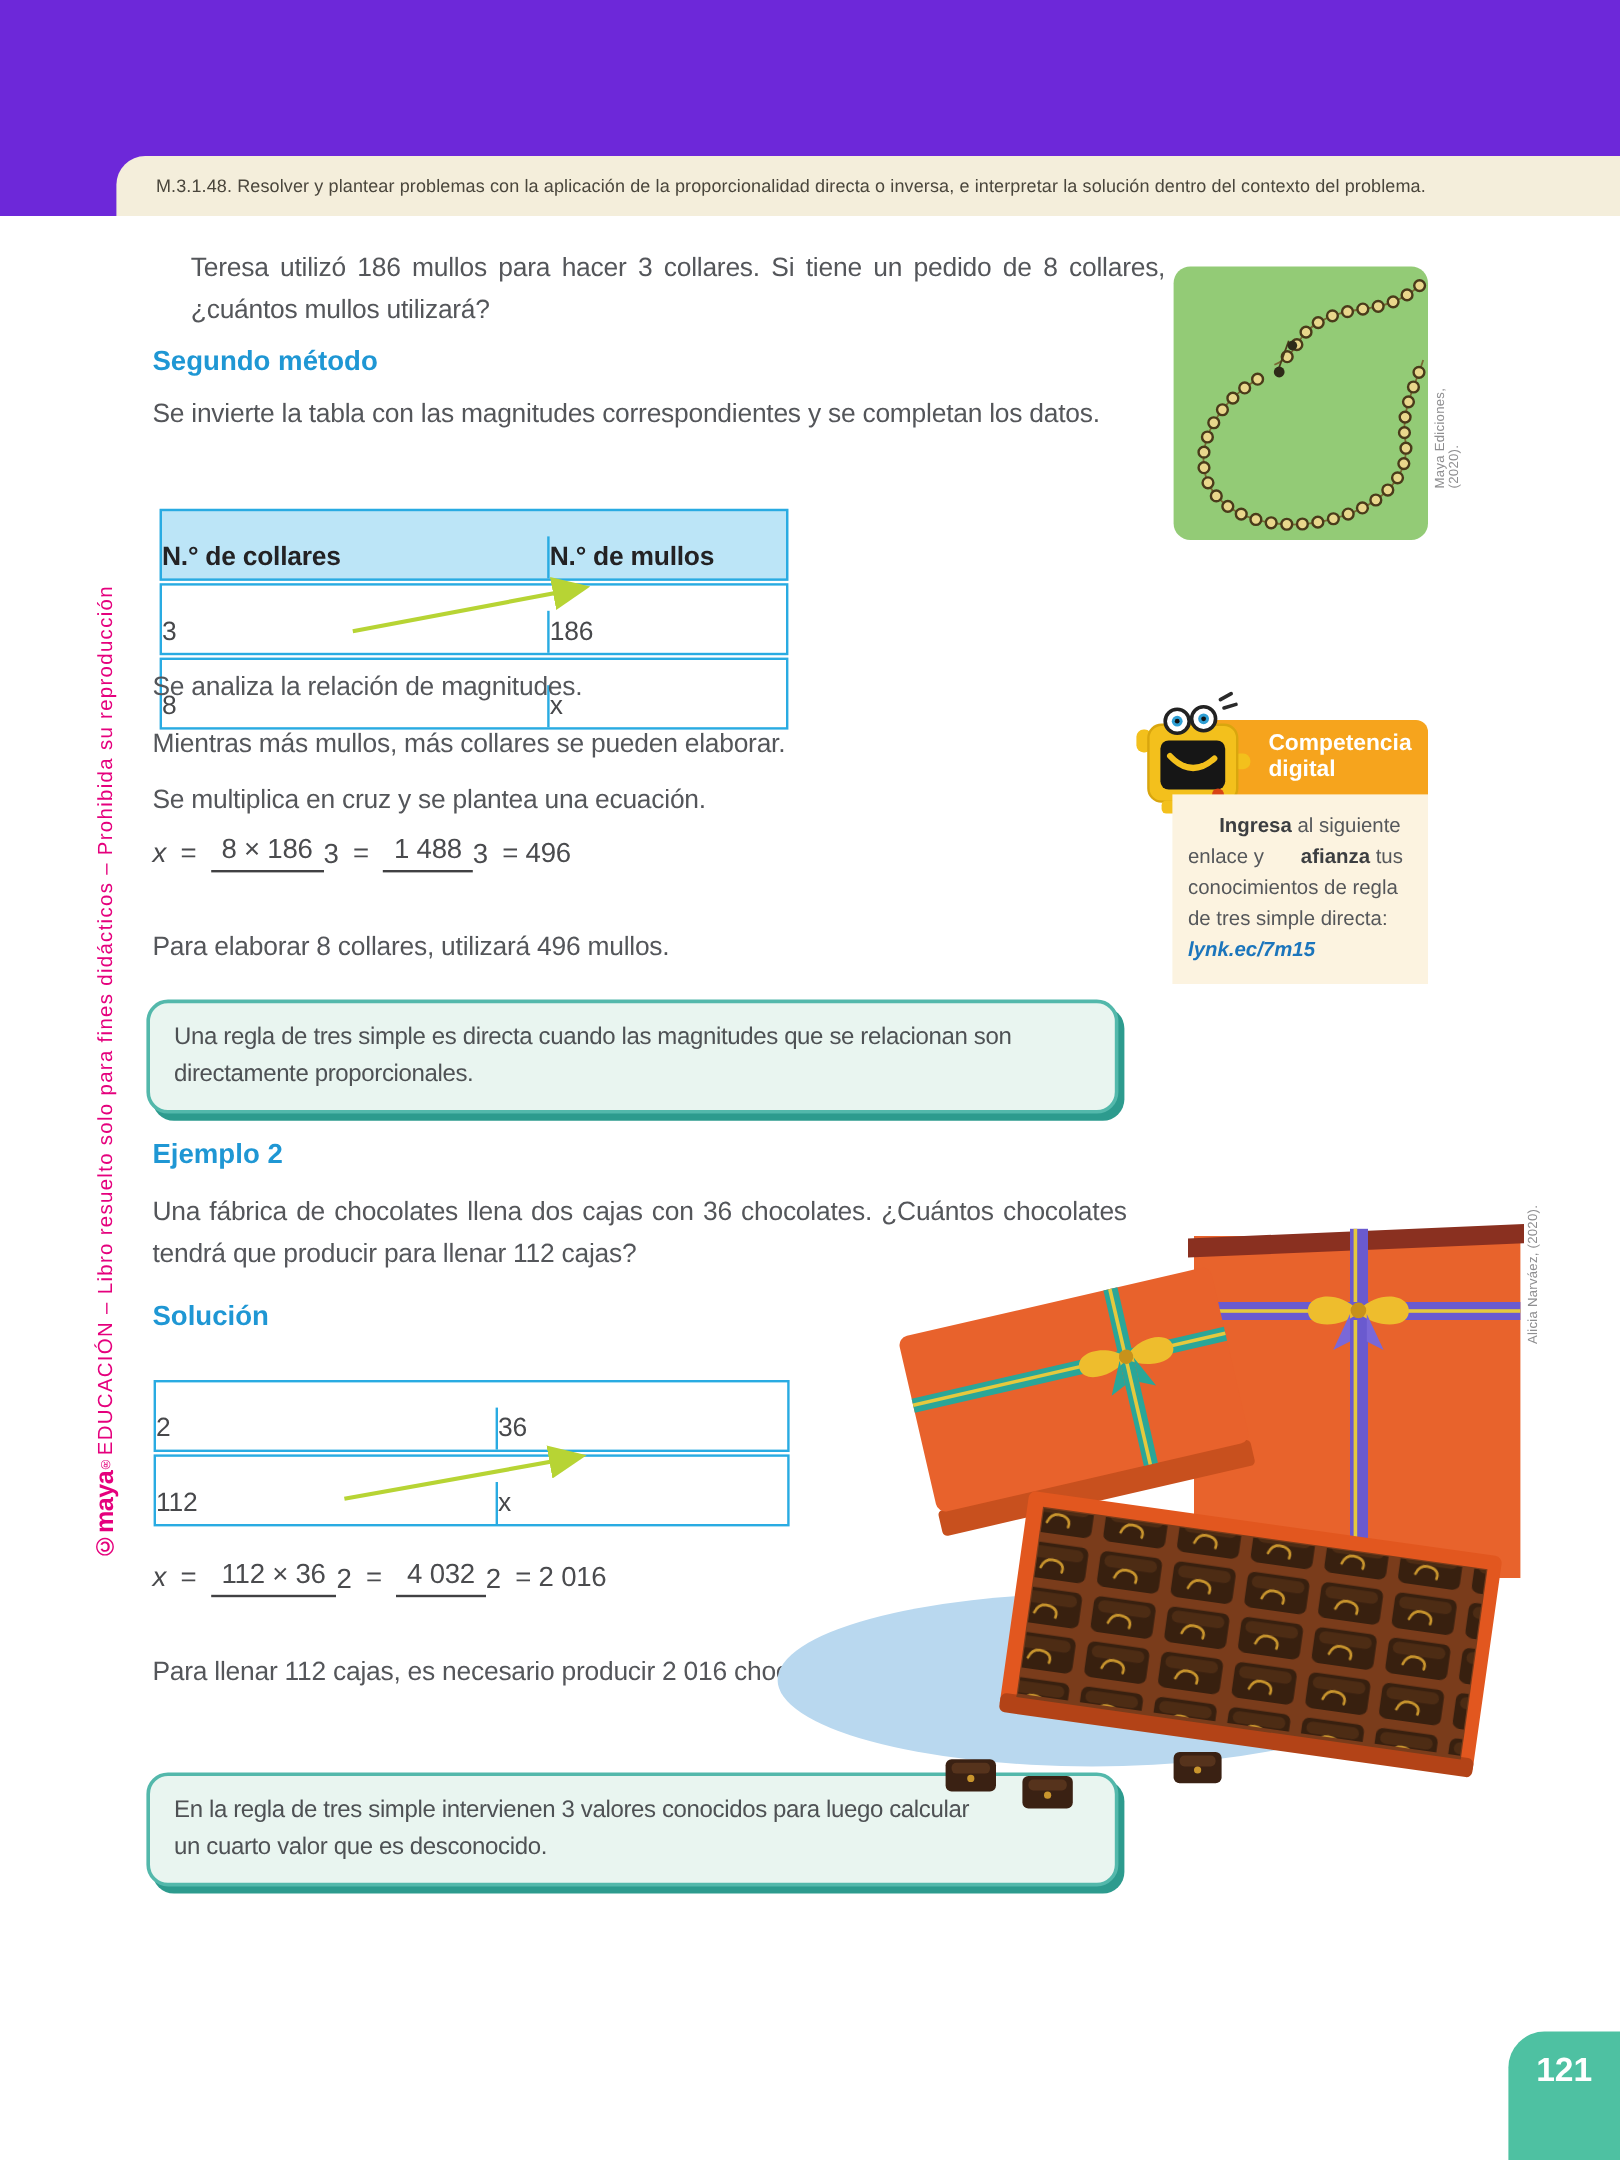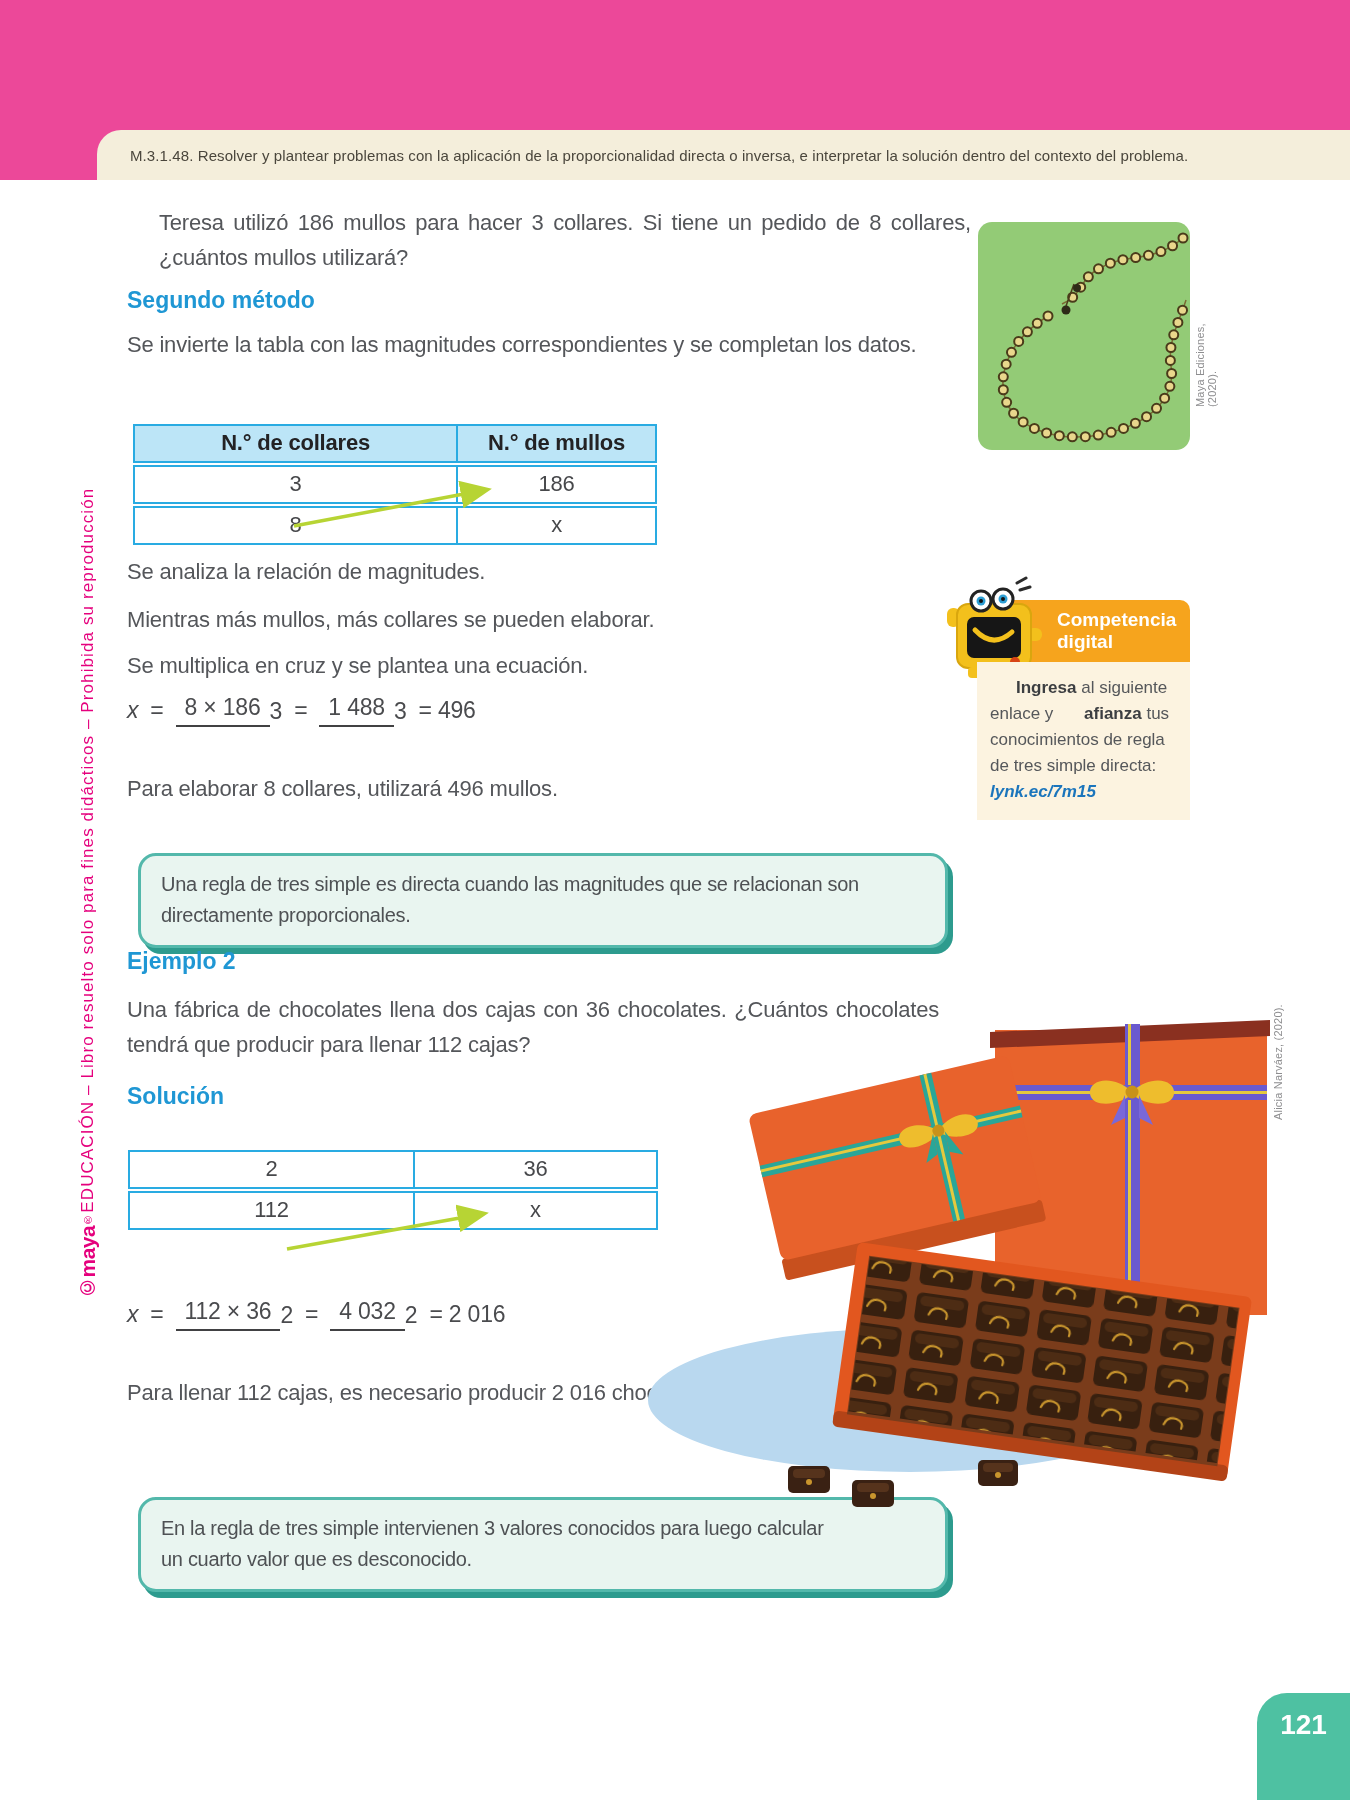--- a/index.html
+++ b/index.html
@@ -1,57 +1,57 @@
 <!DOCTYPE html>
 <html><head>
 <meta charset="utf-8">
 <style>
   html,body{margin:0;padding:0;background:#9a9a9a;}
   .page{position:relative;width:1350px;height:1800px;background:#ffffff;overflow:hidden;
         font-family:"Liberation Sans",sans-serif;margin:0 auto;}
   .abs{position:absolute;}
 
   
-  .top-band{left:0;top:0;width:1350px;height:180px;background:#ec4899;}
+  .top-band{left:0;top:0;width:1350px;height:180px;background:#6d28d9;}
   .standard-strip{left:97px;top:130px;width:1253px;height:50px;background:#f4eedb;
                   border-top-left-radius:24px;display:flex;align-items:center;}
   .standard-text{padding-left:33px;font-size:15px;color:#4a463c;letter-spacing:0.1px;}
 
   
   .leftrail{left:68px;top:408px;width:40px;height:892px;
             writing-mode:vertical-rl;transform:rotate(180deg);
             color:#e5007d;font-size:17px;letter-spacing:1.1px;line-height:40px;}
   .leftrail .logo{font-weight:700;font-size:21px;letter-spacing:-0.5px;}
   .leftrail .reg{font-size:11px;}
 
   
   .para{font-size:22px;line-height:35px;color:#54565a;text-align:justify;letter-spacing:-0.2px;}
   .line{font-size:22px;color:#54565a;letter-spacing:-0.2px;}
   .bluehead{font-size:23px;font-weight:700;color:#1f97d4;}
 
   
   .tbl .row{display:flex;border:2px solid #29abe2;background:#ffffff;margin-top:2px;}
   .tbl .row.head{background:#bce5f7;margin-top:0;}
-  .tbl .cell{padding:4px 0 5px;text-align:center;font-size:22px;color:#47484b;letter-spacing:-0.2px;}
+  .tbl .cell{padding:4px 0 5px;text-align:left;font-size:22px;color:#47484b;letter-spacing:-0.2px;margin-top:21px;}
   .tbl .head .cell{font-weight:700;color:#232224;}
   .tbl .c1{border-right:2px solid #29abe2;}
   .t1 .c1{width:62%;} .t1 .c2{width:38%;}
   .t2 .c1{width:54%;} .t2 .c2{width:46%;}
 
   
   .eqrow{display:flex;align-items:center;gap:12px;font-size:23px;color:#4a4b4e;letter-spacing:-0.2px;}
   .var{font-style:italic;}
   .frac{display:flex;flex-direction:row;text-align:center;}
   .frac .num{padding:0 9px 4px;border-bottom:2px solid #414143;}
   .frac .den{padding-top:4px;}
 
   
-  .note{left:138px;width:764px;background:#e9f5f0;border:3px solid #53b8ab;border-radius:18px;
+  .note{left:122px;width:764px;background:#e9f5f0;border:3px solid #53b8ab;border-radius:18px;
         box-shadow:5px 6px 0 #2d9b8e;padding:13px 20px 14px;font-size:20px;line-height:31px;
-        color:#4e5154;letter-spacing:-0.3px;white-space:pre-line;margin-top:20px;}
+        color:#4e5154;letter-spacing:-0.3px;white-space:pre-line;}
 
   
   .comp-banner{left:977px;top:600px;width:213px;height:72px;background:#f6a41d;border-radius:10px;
                box-sizing:border-box;padding:9px 0 0 80px;}
   .comp-banner div{color:#ffffff;font-weight:700;font-size:19px;line-height:22px;}
   .comp-body{left:977px;top:662px;width:213px;background:#fcf3e0;box-sizing:border-box;
              padding:13px 5px 15px 13px;font-size:17px;line-height:26px;color:#55575a;}
   .comp-body b{color:#3c3e41;margin-left:26px;}
   .comp-link{display:block;font-style:italic;color:#1b75bc;font-weight:700;}
 

